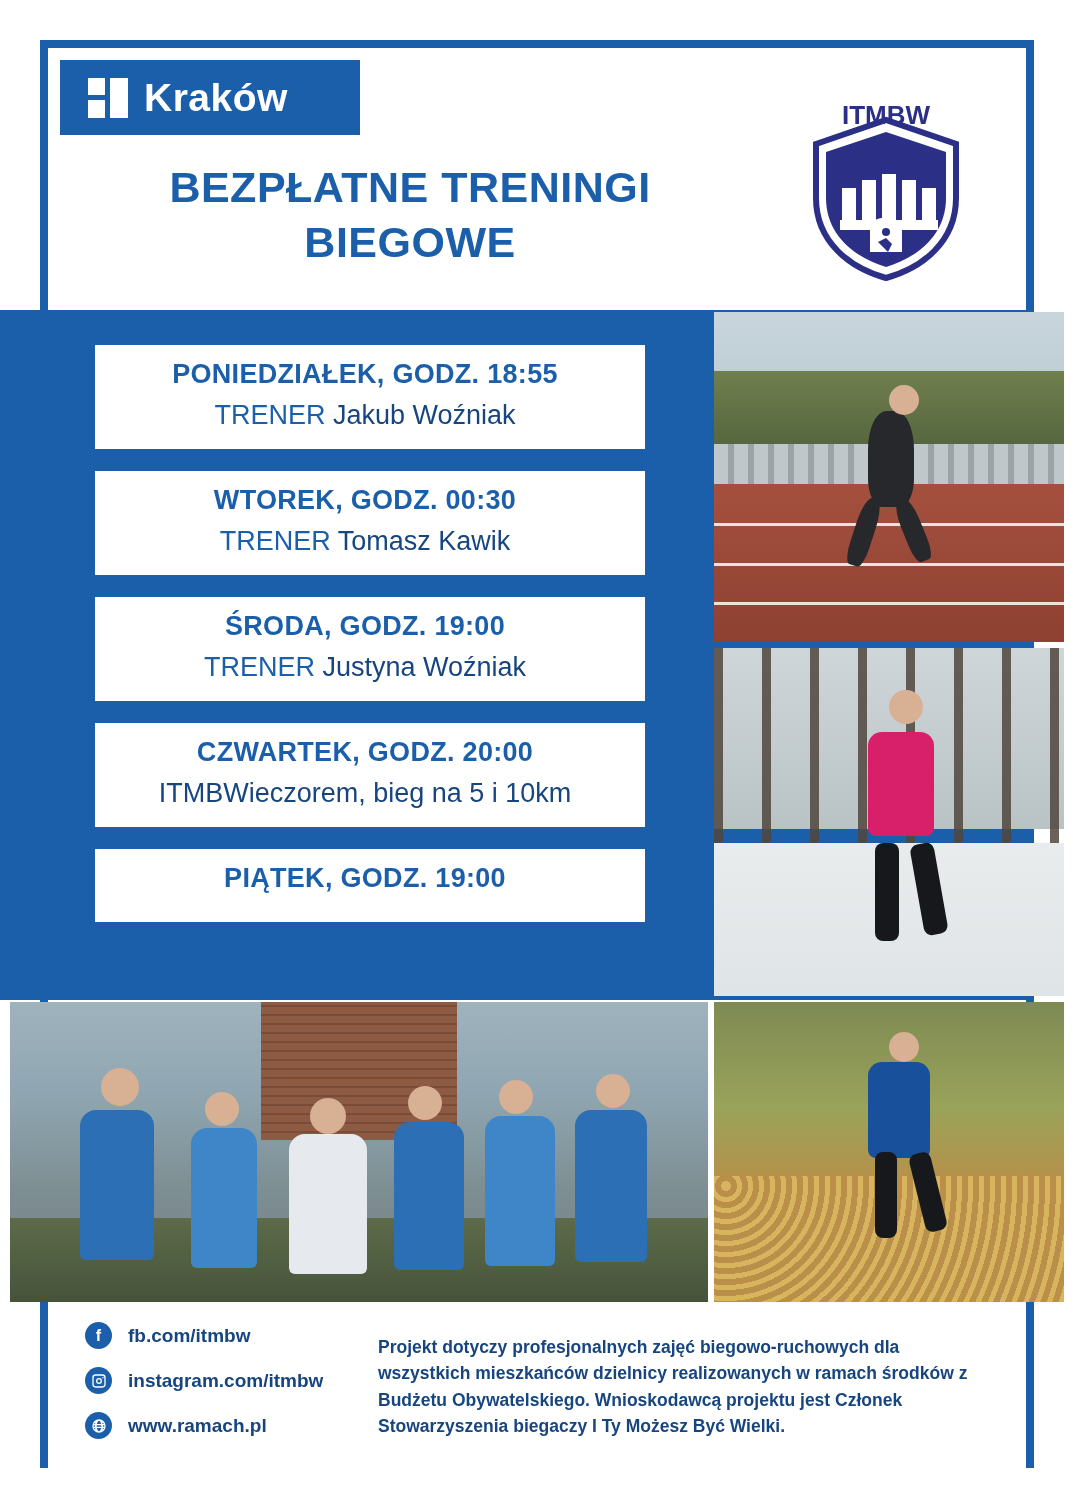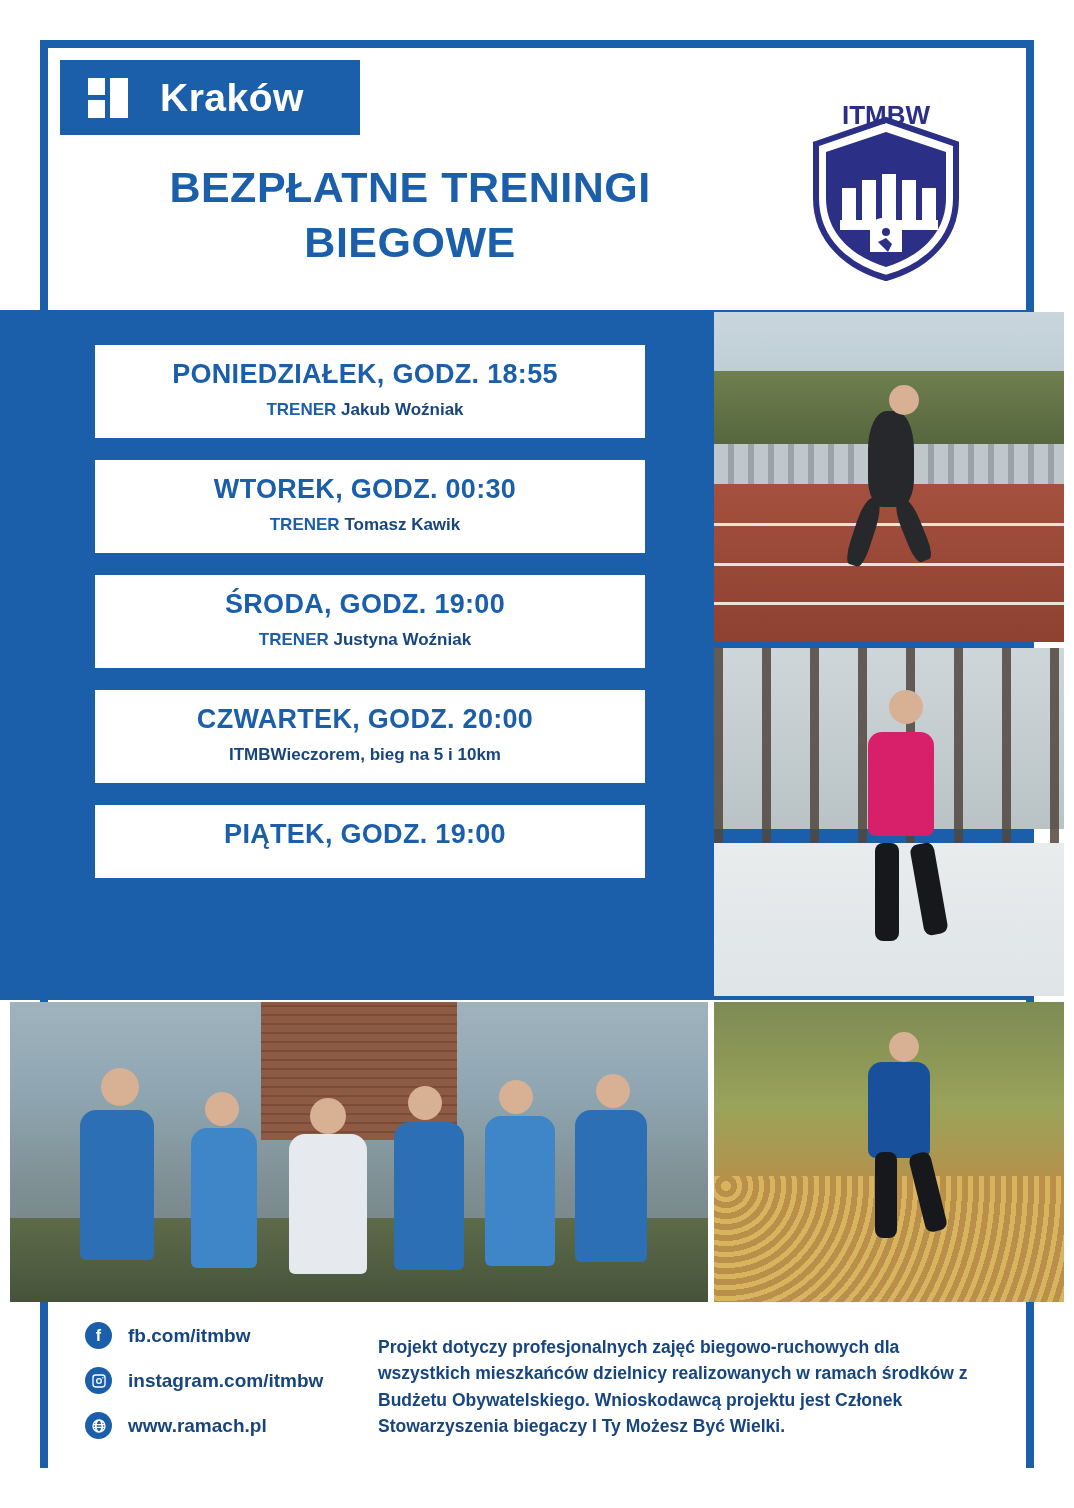--- a/index.html
+++ b/index.html
@@ -47,21 +47,21 @@
   .krakow-mark span {
     position: absolute; background: #ffffff;
   }
   .km1 { left: 0; top: 0; width: 17px; height: 17px; }
   .km2 { left: 22px; top: 0; width: 18px; height: 40px; }
   .km3 { left: 0; top: 22px; width: 17px; height: 18px; }
   .krakow-text {
     color: #ffffff;
     font-size: 39px;
     font-weight: bold;
-    margin-left: 32px;
+    margin-left: 16px;
     letter-spacing: 0.5px;
   }
 
   .poster-title {
     position: absolute;
     left: 60px; top: 160px;
     width: 700px;
     text-align: center;
     color: #1b5fab;
     font-size: 43px;
@@ -107,22 +107,22 @@
   }
   .slot-day {
     color: #1b5fab;
     font-size: 27px;
     font-weight: bold;
     letter-spacing: 0.3px;
     margin-bottom: 10px;
   }
   .slot-sub {
     color: #17457f;
-    font-size: 17px;
-    font-weight: bold;
+    font-size: 27px;
+    font-weight: normal;
   }
   .slot-sub .lead { color: #1b5fab; }
 
   
   .photo {
     position: absolute;
     overflow: hidden;
   }
 
   .photo-runner-track {

